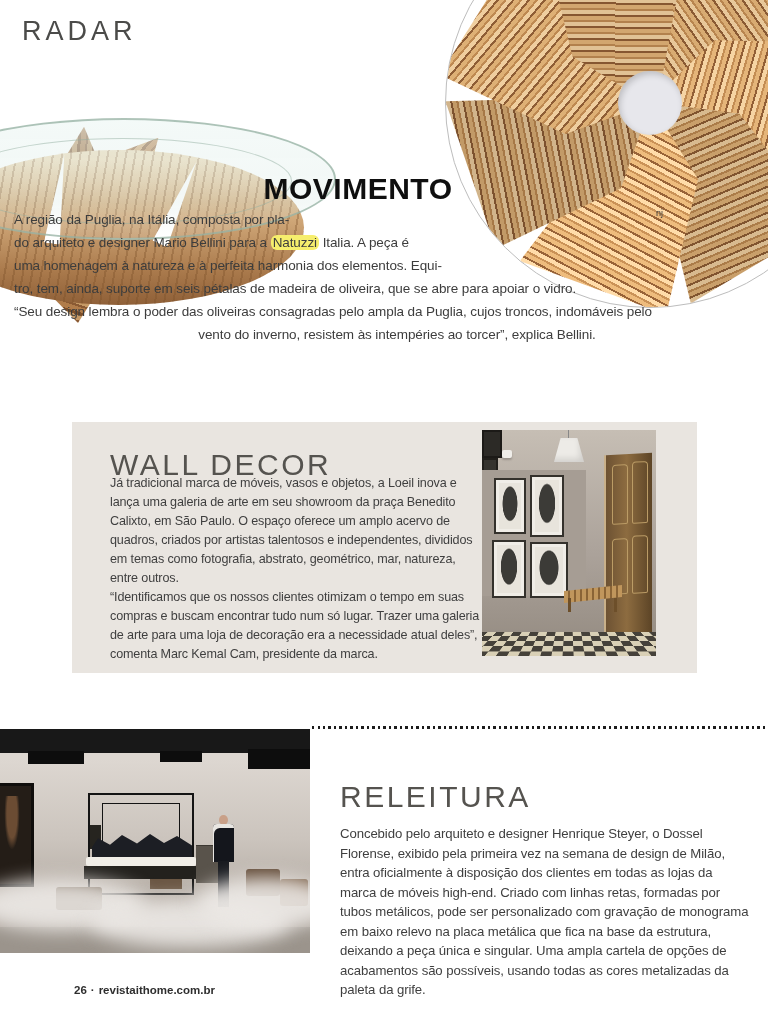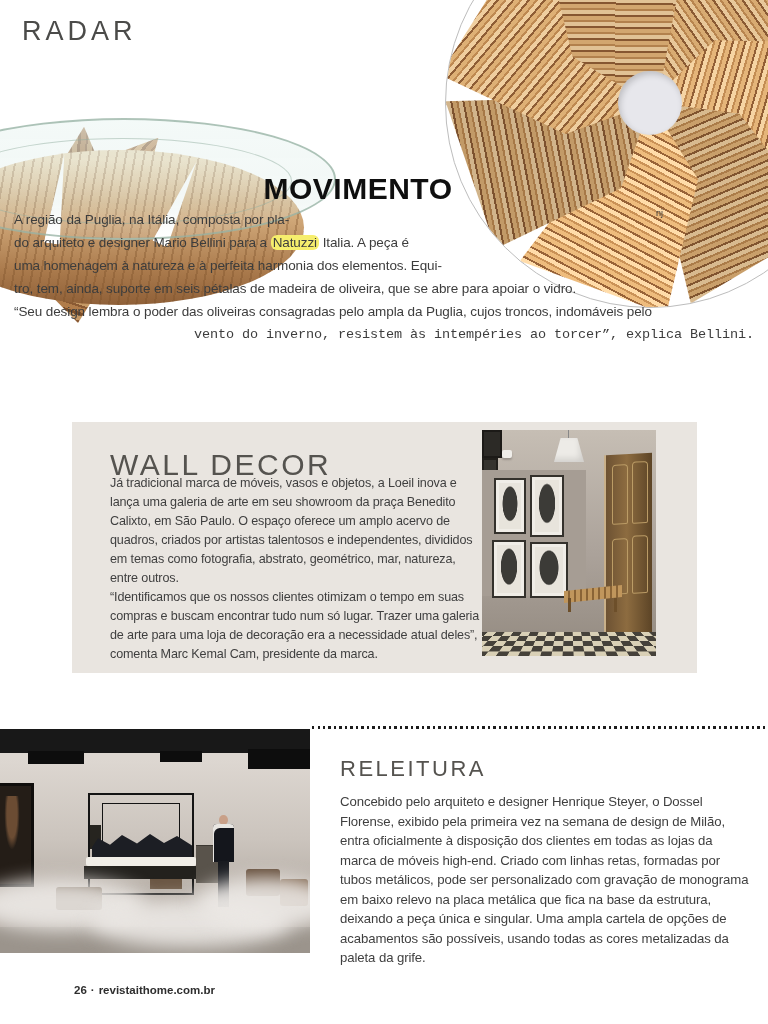--- a/index.html
+++ b/index.html
@@ -47,21 +47,21 @@
   .pw-petal.q7{ transform:rotate(306deg); filter:brightness(.97);}
   .pw-hole { position:absolute; left:50%; top:50%; width:64px; height:64px; margin:-32px 0 0 -32px;
     border-radius:50%; background:#e7e7ec; box-shadow:inset 2px 3px 6px rgba(0,0,0,.18); }
   .credit { position:absolute; left:656px; top:208px; font-size:9px; color:#3a3a3a; z-index:3; }
 
   
   .movimento-title { position:absolute; left:0; top:172px; width:716px; text-align:center;
     font-size:30px; font-weight:800; letter-spacing:.5px; color:#0f0f0f; z-index:4; }
   .movimento-text { position:absolute; left:14px; top:208px; width:740px; z-index:4; }
   .mline { text-align:left; font-size:13.5px; line-height:23px; letter-spacing:-.1px; color:#3d3d3d; }
-  .mline.last { text-align:right; padding-left:26px;font-family:Liberation Mono, monospace; }
+  .mline.last { text-align:center; padding-left:26px; }
   .hl { background:#f6ee6d; padding:0 2px;border-radius:6px; }
 
   
   .walldecor-box { position:absolute; left:72px; top:422px; width:625px; height:251px; background:#e9e5e0; z-index:2; }
   .wd-title { font-size:30px; font-weight:200; letter-spacing:2.5px; color:#55534f;
     position:absolute; left:38px; top:26px; }
   .wd-text { position:absolute; left:38px; top:52px; width:372px; font-size:12.6px; line-height:19px; color:#3f3f3f; letter-spacing:-.15px; }
   .wd-text p { margin:0; }
 
   
@@ -130,21 +130,21 @@
   .s-pouf2 { position:absolute; left:280px; top:150px; width:28px; height:27px; background:#6f5239; border-radius:3px; }
   .s-pouf3 { position:absolute; left:56px; top:158px; width:46px; height:23px; background:#46331f; border-radius:3px; }
   .s-fog { position:absolute; border-radius:50%; background:rgba(236,233,229,.9); filter:blur(9px); }
   .s-fog.f1 { left:-24px; top:150px; width:170px; height:52px; }
   .s-fog.f2 { left:90px; top:170px; width:200px; height:48px; }
   .s-fog.f3 { left:196px; top:148px; width:140px; height:52px; }
   .s-floor { position:absolute; left:0; bottom:0; width:100%; height:26px; background:#9b948c; }
 
   
   .releitura { position:absolute; left:340px; top:756px; width:412px; z-index:3; }
-  .rl-title { font-size:22px; font-weight:200; letter-spacing:2.5px; color:#55534f; margin-bottom:10px; }
+  .rl-title { font-size:30px; font-weight:200; letter-spacing:2.5px; color:#55534f; margin-bottom:10px;margin-top:24px; }
   .rl-text { font-size:13.2px; line-height:19.5px; color:#3f3f3f; letter-spacing:-.1px; }
 
   
   .footer { position:absolute; left:74px; top:984px; font-size:11.5px; font-weight:bold; color:#2e2e2e; z-index:3; }
   .footer .sep { margin:0 4px; }
 </style>
 </head>
 <body>
 
 <div class="page">

